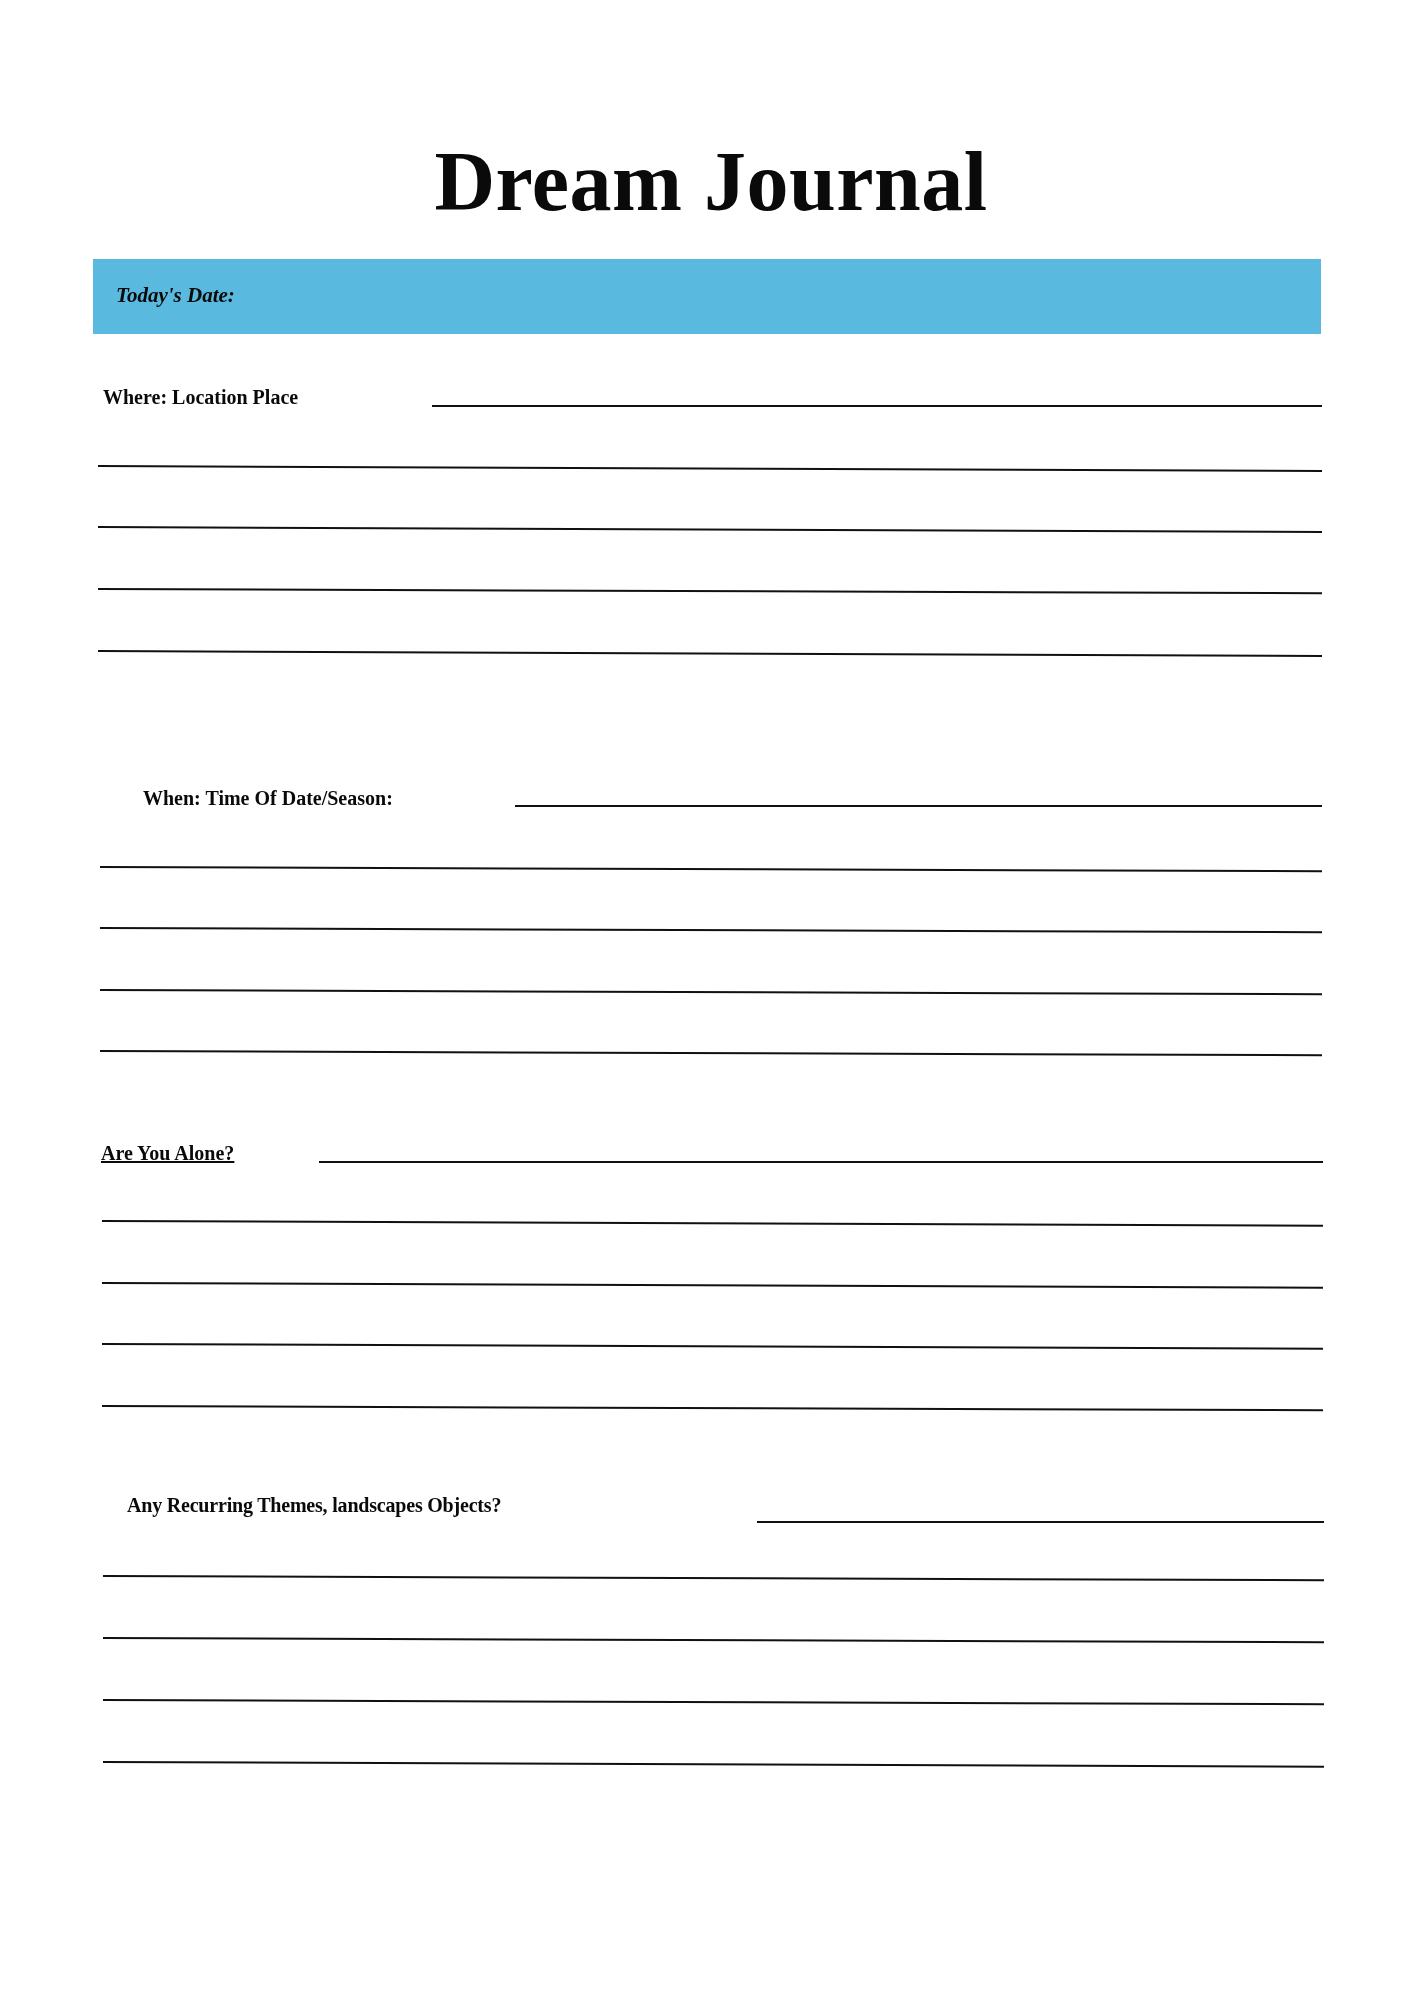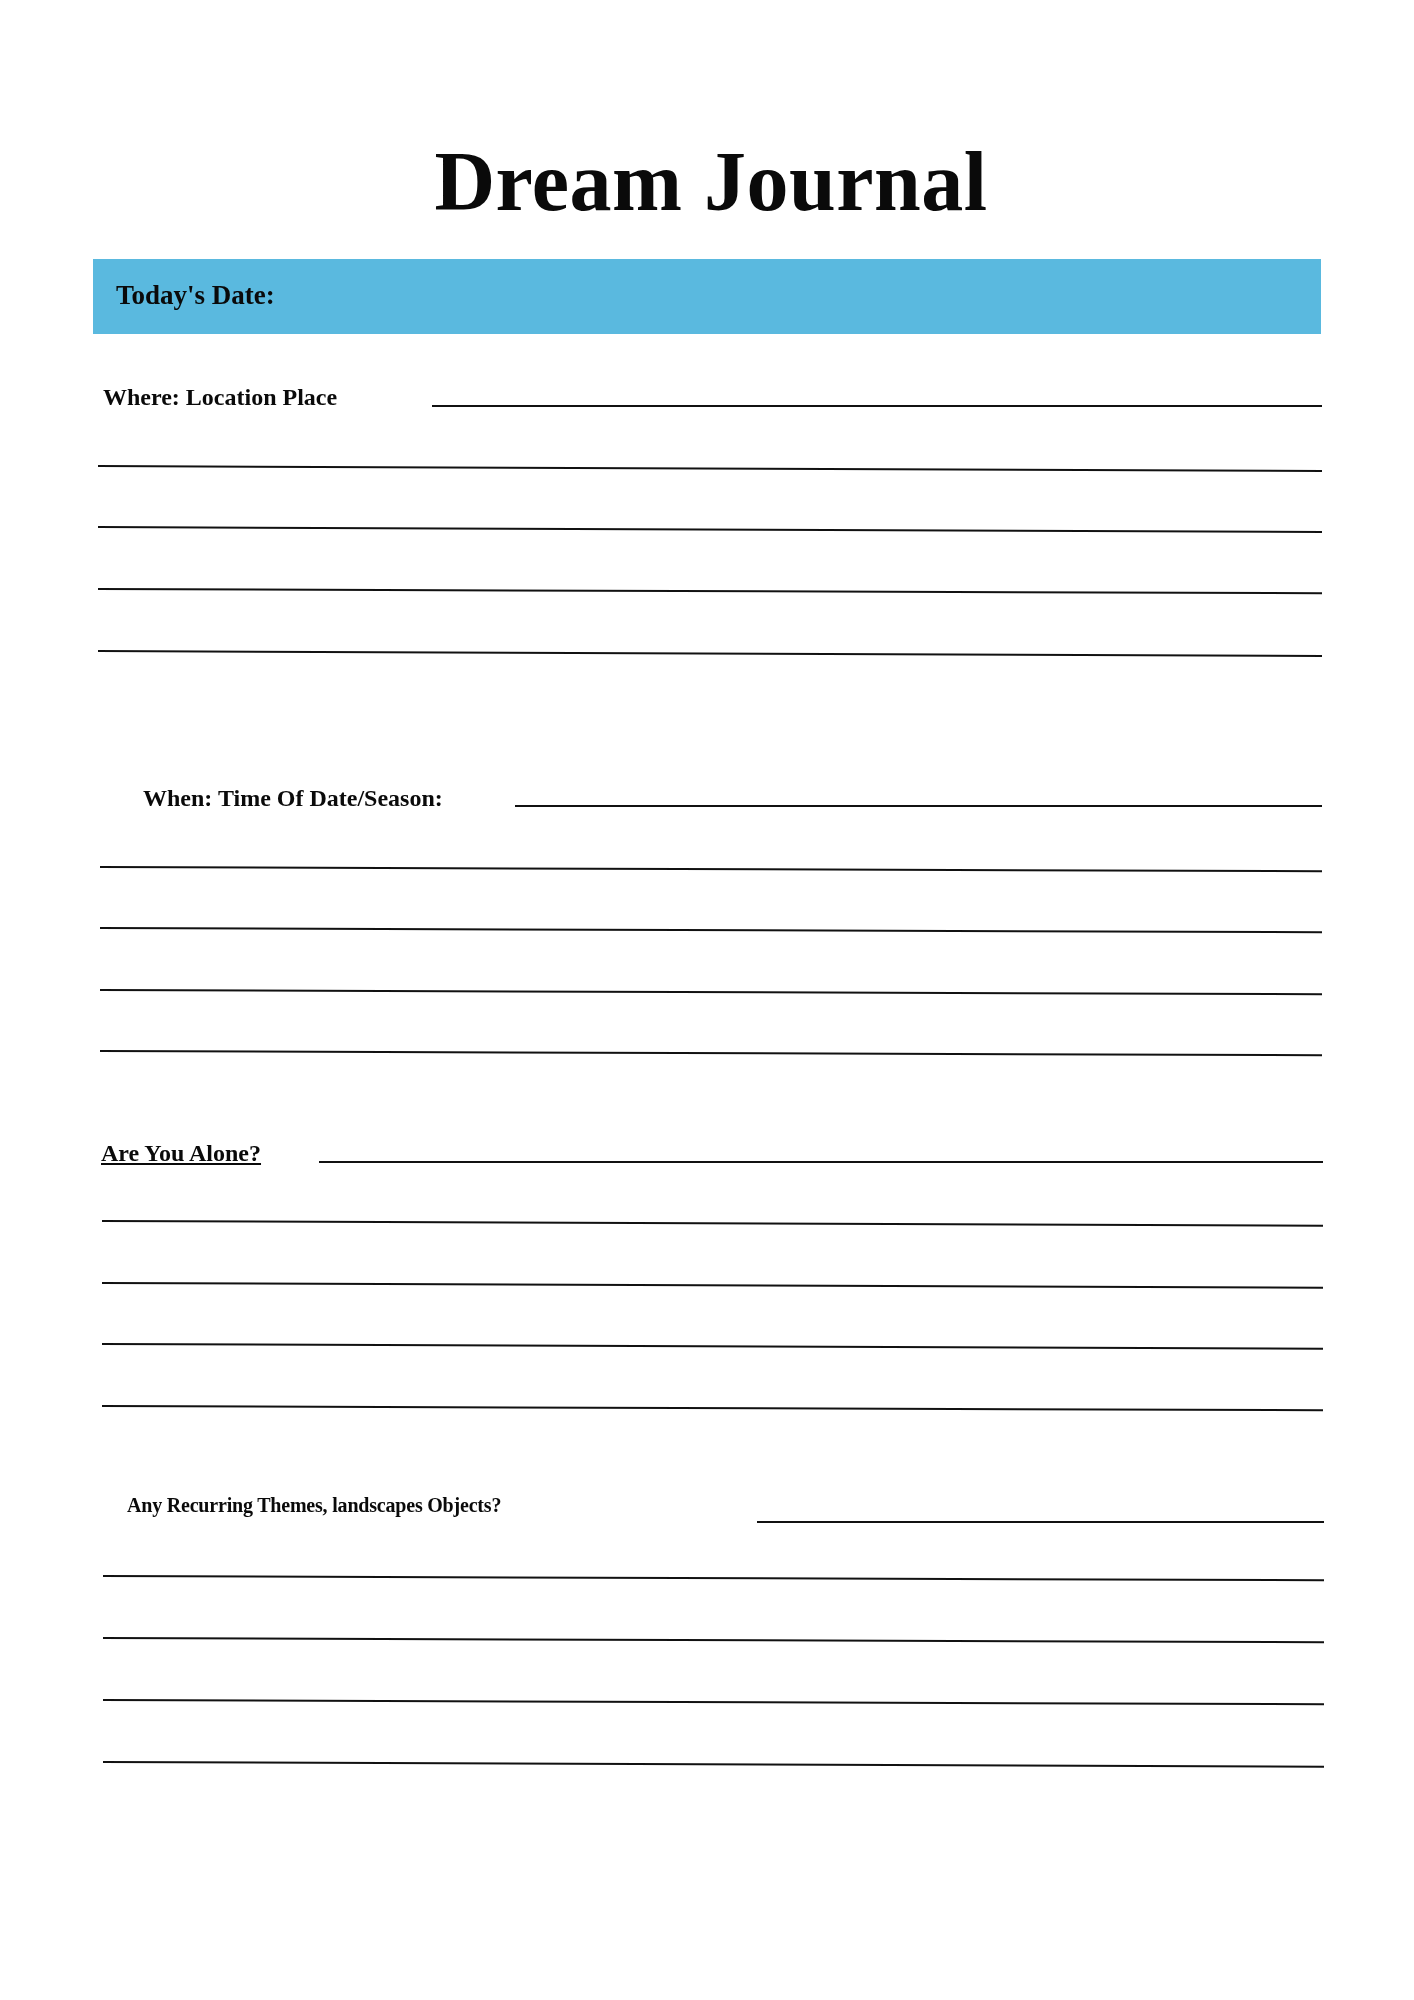--- a/index.html
+++ b/index.html
@@ -32,27 +32,28 @@
       left: 93px;
       top: 259px;
       width: 1228px;
       height: 75px;
       background: #5ab9df;
     }
     .date-label {
       position: absolute;
       left: 23px;
       top: 20px;
-      font-size: 27px;
+      font-size: 21px;
       font-weight: bold;
       line-height: 32px;
+      font-style: italic;
     }
     .label {
       position: absolute;
-      font-size: 24px;
+      font-size: 20px;
       font-weight: bold;
       line-height: 32px;
       white-space: nowrap;
     }
     .label.condensed {
       font-size: 20px;
       letter-spacing: -0.2px;
     }
     .rule {
       position: absolute;

